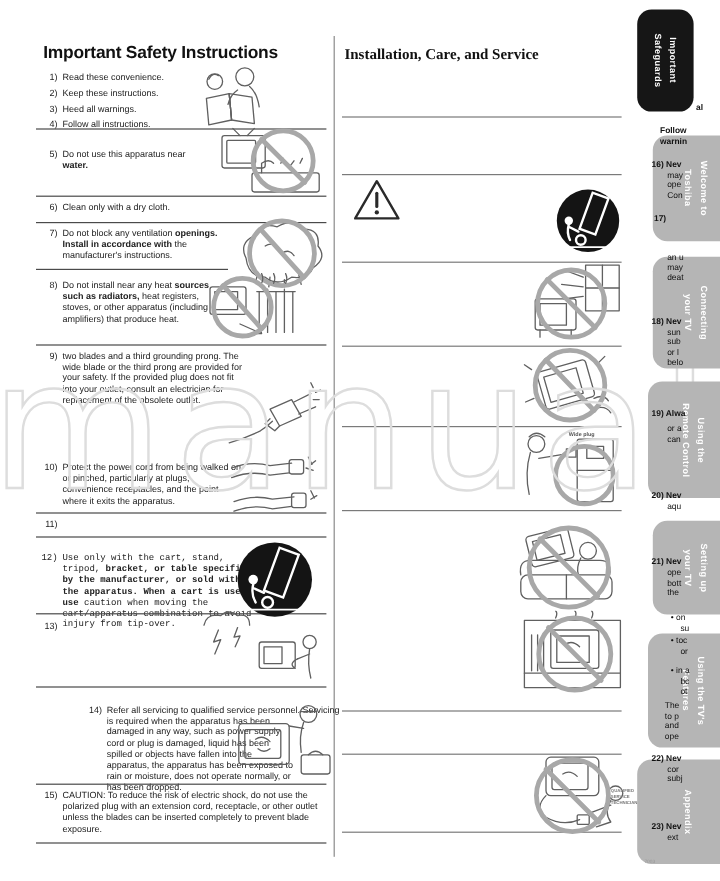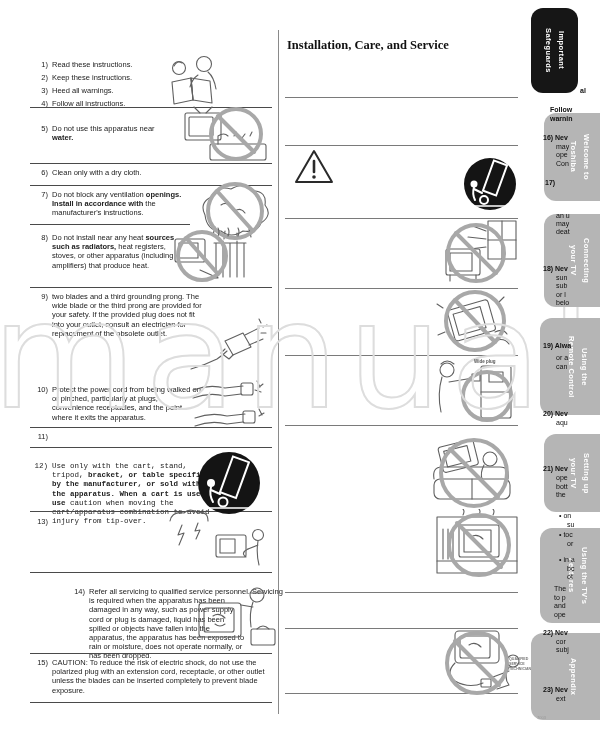--- a/index.html
+++ b/index.html
@@ -36,28 +36,29 @@
     color:transparent;-webkit-text-stroke:2px var(--watermark,#ddd);
     pointer-events:none;user-select:none;
   }
   #footer-code{position:absolute;left:537px;top:715px;font-size:4px;color:#999;}
 </style>
 </head>
 <body>
 
 <div id="app">
 
+  <div id="left-title" class="pgtitle">Important Safety Instructions</div>
   <div id="middle-title" class="pgtitle">Installation, Care, and Service</div>
 
   <div id="vdivider"></div>
 
   <div id="items-layer">
       <div class="item" style="top: 60px;">
         <span class="num">1)</span>
-        <div class="blk" style="width: 150px;"><span>Read these instructions.</span></div>
+        <div class="blk" style="width: 150px;"><span>Read these convenience.</span></div>
       </div>
       <div class="item" style="top: 73px;">
         <span class="num">2)</span>
         <div class="blk" style="width: 150px;"><span>Keep these instructions.</span></div>
       </div>
       <div class="item" style="top: 86px;">
         <span class="num">3)</span>
         <div class="blk" style="width: 150px;"><span>Heed all warnings.</span></div>
       </div>
       <div class="item" style="top: 99px;">

